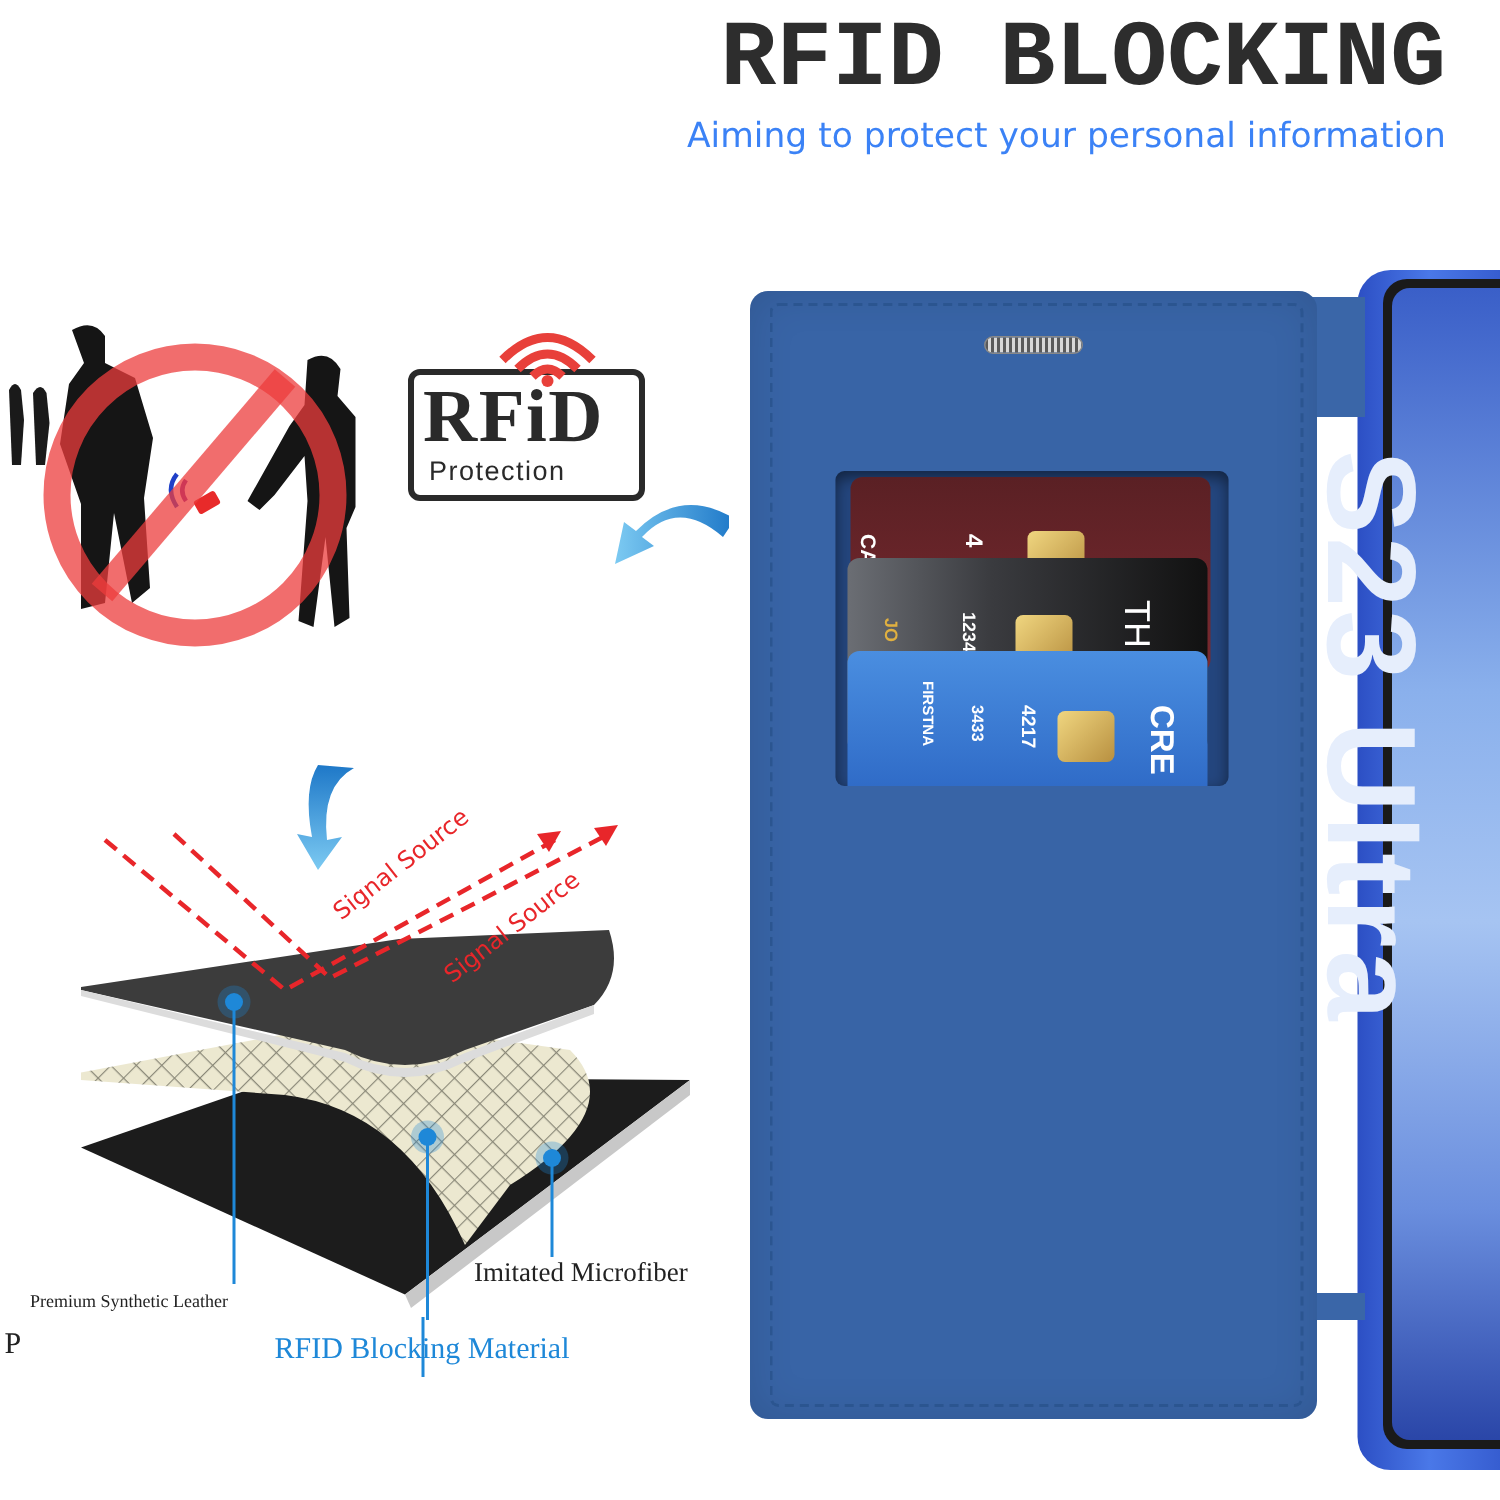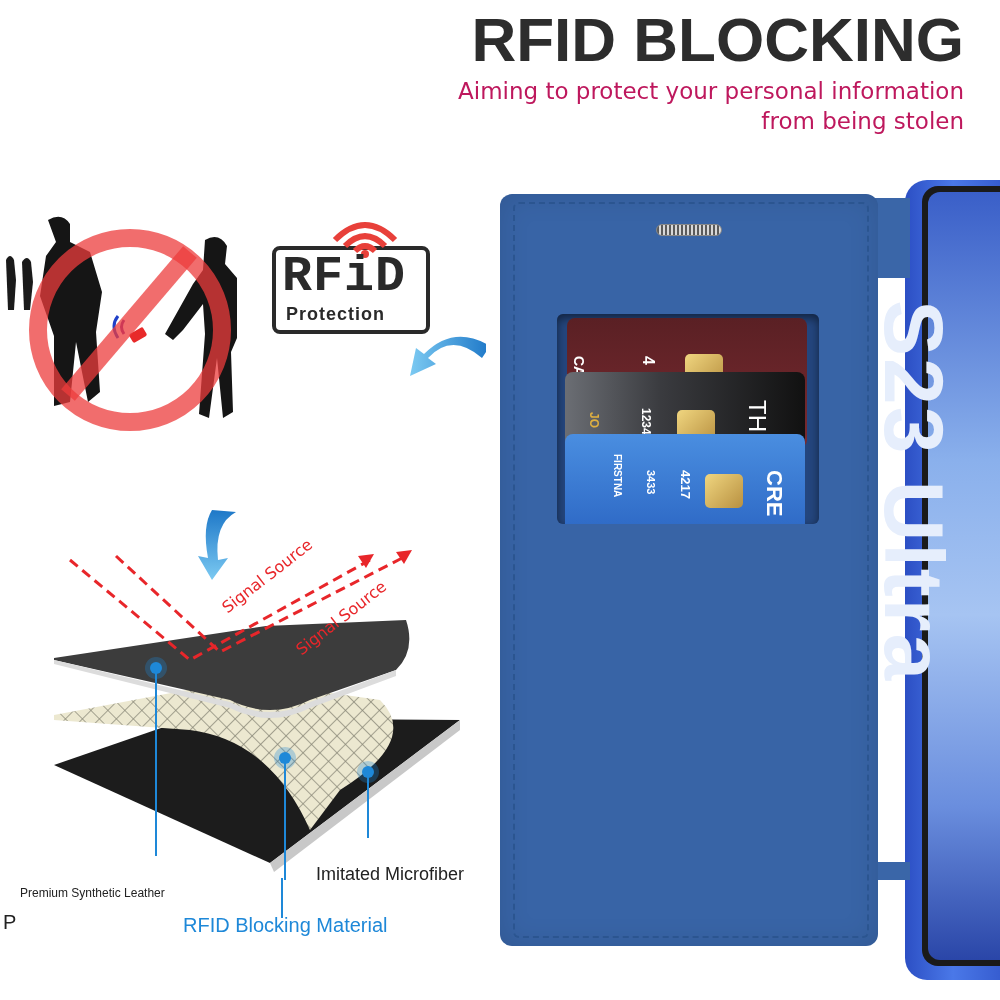--- a/index.html
+++ b/index.html
@@ -1,21 +1,21 @@
 <!DOCTYPE html>
 <html><head>
 <meta charset="utf-8">
 <style>
   html, body { margin: 0; padding: 0; }
   body { width: 1000px; height: 1000px; background: #ffffff; position: relative; overflow: hidden; font-family: "DejaVu Sans", "Liberation Sans", sans-serif; }
   .abs { position: absolute; }
 
   
-  .title { right: 36px; top: 4px; font-family: Liberation Sans, sans-serif; font-weight: 700; font-size: 62px; color: #2d2d2d; letter-spacing: 0px; line-height: 72px; white-space: nowrap; }
-  .subtitle { right: 36px; top: 76px; text-align: right; font-family: "DejaVu Sans", sans-serif; font-size: 23px; line-height: 30px; color: #be185d; }
+  .title { right: 36px; top: 4px; font-family: Liberation Mono, monospace; font-weight: 700; font-size: 62px; color: #2d2d2d; letter-spacing: 0px; line-height: 72px; white-space: nowrap; }
+  .subtitle { right: 36px; top: 76px; font-family: "DejaVu Sans", sans-serif; font-size: 23px; line-height: 30px; color: #3b82f6; }
 
   
   .flap { left: 500px; top: 194px; width: 378px; height: 752px; background: #3864a6; border-radius: 12px; box-shadow: inset 0 0 30px rgba(0,0,0,0.12); }
   .flap-tab { left: 860px; top: 198px; width: 50px; height: 80px; background: #3a66a8; }
   .flap-tab2 { left: 860px; top: 862px; width: 50px; height: 18px; background: #3a66a8; }
   .stitch { left: 513px; top: 202px; width: 352px; height: 732px; border: 2px dashed #2b5590; border-radius: 6px; }
   .speaker { left: 656px; top: 224px; width: 64px; height: 10px; border-radius: 6px; background: repeating-linear-gradient(90deg, #5a5a5a 0 2px, #d8d8d8 2px 4px); border: 1px solid #888; }
   .window { left: 557px; top: 314px; width: 262px; height: 210px; background: #24467e; border-radius: 6px; box-shadow: inset 0 4px 10px rgba(0,0,0,0.5); overflow: hidden; }
   .card { position: absolute; border-radius: 8px; }
   .card-red { left: 10px; top: 4px; width: 240px; height: 130px; background: linear-gradient(180deg, #5a2024, #7a2a30); }
@@ -25,39 +25,38 @@
   .card-text { position: absolute; font-family: "Liberation Sans", sans-serif; font-weight: 700; color: #fff; transform: rotate(90deg); transform-origin: left top; white-space: nowrap; }
 
   
   .phone { left: 905px; top: 180px; width: 120px; height: 800px; border-radius: 22px; background: linear-gradient(90deg, #2c4fc4, #4a78e8 40%, #2c4fc4); }
   .phone-screen { left: 922px; top: 186px; width: 100px; height: 780px; border-radius: 16px; background: #1a1a1a; }
   .phone-display { left: 928px; top: 192px; width: 95px; height: 768px; border-radius: 12px; background: linear-gradient(180deg, #3a5fc8 0%, #8ab0ec 35%, #a6c4f2 55%, #6a8ede 80%, #2a46a8 100%); }
   .phone-text { left: 962px; top: 300px; font-family: "Liberation Sans", sans-serif; font-weight: 700; font-size: 84px; color: #e6eefc; transform: rotate(90deg); transform-origin: left top; white-space: nowrap; letter-spacing: 2px; }
 
   
   .badge { left: 272px; top: 246px; width: 150px; height: 80px; border: 4px solid #2a2a2a; border-radius: 8px; background: #fff; }
-  .badge-rfid { left: 282px; top: 248px; font-family: Liberation Mono, monospace; font-weight: 700; font-size: 50px; color: #2a2a2a; letter-spacing: 1px; }
-  .badge-prot { left: 286px; top: 304px; font-family: "Liberation Sans", sans-serif; font-weight: 700; font-size: 18px; color: #2a2a2a; letter-spacing: 1px; }
+  .badge-rfid { left: 282px; top: 248px; font-family: Liberation Serif, serif; font-weight: 700; font-size: 50px; color: #2a2a2a; letter-spacing: 1px; }
+  .badge-prot { left: 286px; top: 304px; font-family: "Liberation Sans", sans-serif; font-weight: 400; font-size: 18px; color: #2a2a2a; letter-spacing: 1px; }
   .wifi { left: 330px; top: 218px; }
 
   
-  .lbl { font-family: Liberation Sans, sans-serif; color: #222; white-space: nowrap; margin-top: 26px; }
+  .lbl { font-family: Liberation Serif, serif; color: #222; white-space: nowrap; }
   .lbl-leather { left: 20px; top: 860px; font-size: 12px; }
   .lbl-micro { left: 316px; top: 838px; font-size: 18px; }
   .lbl-rfid { left: 183px; top: 888px; font-size: 20px; color: #1e88d8; }
   .lbl-p { left: 3px; top: 885px; font-size: 20px; }
   .signal { font-family: "DejaVu Sans", sans-serif; font-size: 16px; color: #e8262a; white-space: nowrap; transform: rotate(-38deg); transform-origin: left bottom; }
 </style>
 </head>
 <body>
 
 <div class="abs title">RFID BLOCKING</div>
 <div class="abs subtitle">
   <div>Aiming to protect your personal information</div>
-  <div>from being stolen</div>
 </div>
 
 <div class="abs" style="left:0;top:210px;width:260px;height:230px;">
   <svg width="260" height="230" viewBox="0 0 260 230">
 
     <path d="M6 50 q4 -8 8 0 l2 20 l-2 30 l-6 0 z" fill="#1a1a1a"></path>
     <path d="M22 52 q5 -8 9 0 l2 20 l-3 28 l-6 0 z" fill="#1a1a1a"></path>
 
     <path d="M48 10 q14 -8 22 4 l0 18 l20 10 l12 40 l-6 40 l4 60 l-12 10 l-12 -60 l-6 60 l-16 4 l0 -70 l-14 -40 l6 -40 l10 -14 z" fill="#151515"></path>
 

